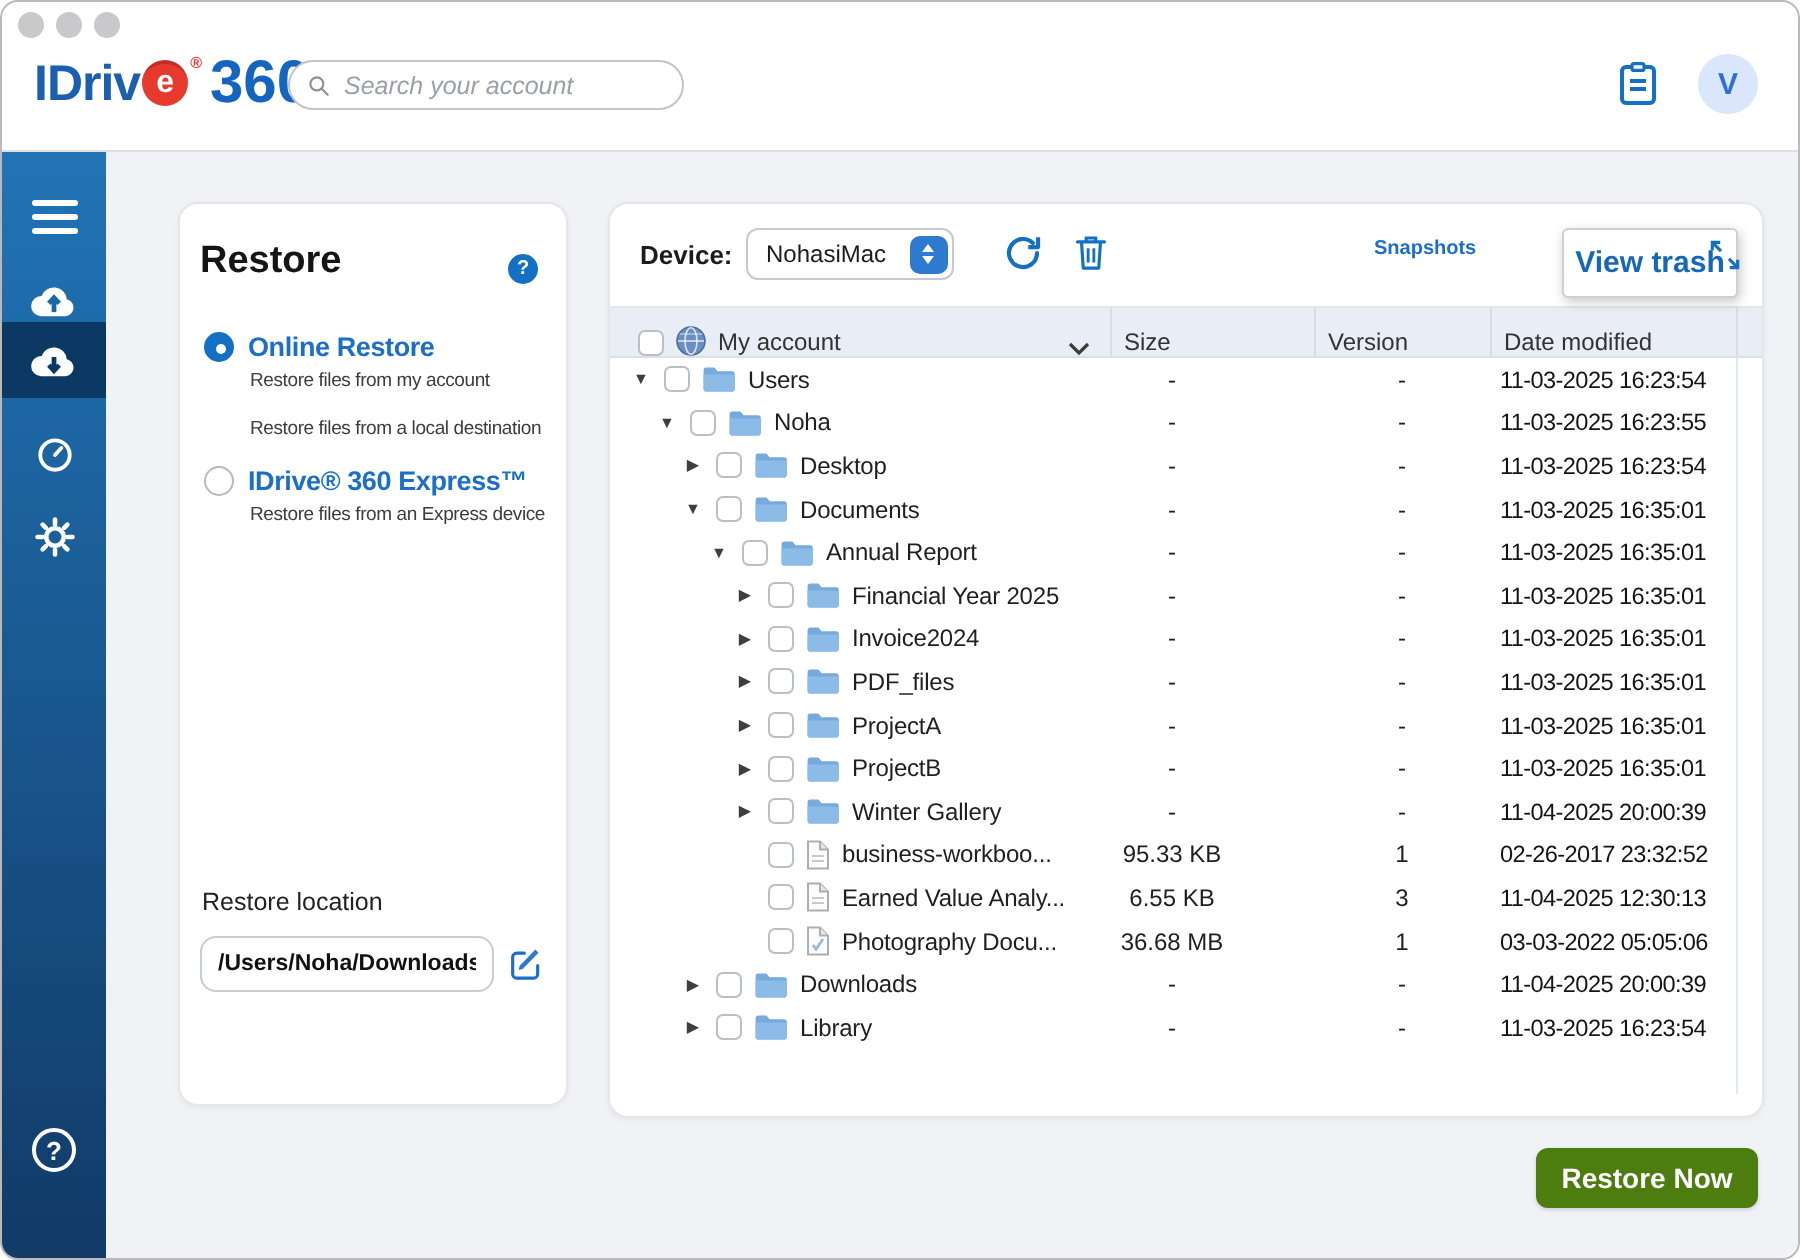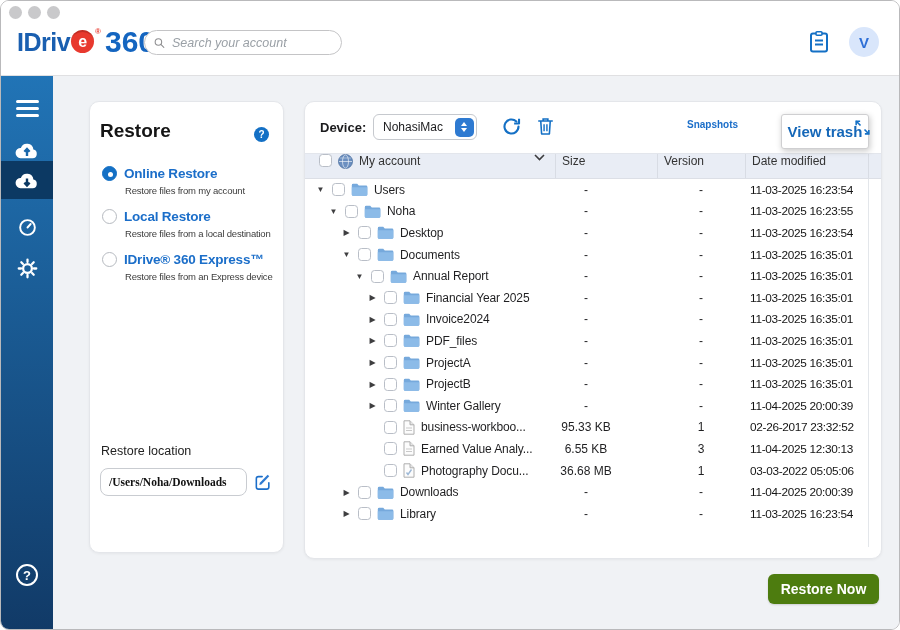--- a/index.html
+++ b/index.html
@@ -36,38 +36,38 @@
   .rc-help { position:absolute; right:14px; top:25px; width:15px; height:15px; border-radius:50%; background:#1470c5; color:#fff; font-size:10px; font-weight:bold; display:flex; align-items:center; justify-content:center; cursor:pointer; }
   .rc-options { position:absolute; left:12px; top:64px; right:6px; }
   .opt { margin-bottom:13px; }
   .opt-row { display:flex; align-items:center; gap:7px; cursor:pointer; }
   .radio { width:15px; height:15px; border-radius:50%; flex:0 0 15px; background:#fff; border:1.5px solid #b6bac0; position:relative; }
   .radio.sel { background:#1470c5; border-color:#1470c5; }
   .radio.sel::after { content:""; position:absolute; left:4.5px; top:4.5px; width:5px; height:5px; border-radius:50%; background:#fff; }
   .opt-label { font-size:13.5px; font-weight:bold; color:#1b6ec9; white-space:nowrap; letter-spacing:-0.2px; }
   .opt-desc { margin:4px 0 0 23px; font-size:9.5px; letter-spacing:-0.2px; color:#3c3c3c; white-space:nowrap; }
   .rc-loc-label { position:absolute; left:11px; bottom:94px; font-size:12.5px; color:#222; }
-  .rc-loc-input { position:absolute; left:10px; bottom:56px; width:147px; height:28px; border:1px solid #c9ccd1; border-radius:8px; font-size:11.5px; font-weight:bold; color:#111; padding:0 8px; font-family:Liberation Serif, serif; background:#fff; outline:none; }
+  .rc-loc-input { position:absolute; left:10px; bottom:56px; width:147px; height:28px; border:1px solid #c9ccd1; border-radius:8px; font-size:11.5px; font-weight:bold; color:#111; padding:0 8px; font-family:Liberation Sans, sans-serif; background:#fff; outline:none; }
   .rc-edit { position:absolute; right:10px; bottom:60px; width:20px; height:20px; cursor:pointer; }
 
   
   .table-card { left:251px; top:25px; width:578px; height:458px; }
   .tc-toolbar { position:relative; height:51px; }
   .dev-label { position:absolute; left:15px; top:18px; font-size:13px; font-weight:bold; color:#1b1b1d; }
   .dev-select { position:absolute; left:68px; top:12px; width:104px; height:26px; border:1px solid #c6c9ce; border-radius:6px; background:#fff; display:flex; align-items:center; padding-left:9px; font-size:12px; color:#1c1c1e; cursor:pointer; }
   .stepper { position:absolute; right:2.5px; top:2.5px; width:19px; height:19px; border-radius:5px; background:#2e7ad1; display:flex; flex-direction:column; align-items:center; justify-content:center; gap:2px; }
   .tri-up { width:0; height:0; border-left:3.5px solid transparent; border-right:3.5px solid transparent; border-bottom:4.5px solid #fff; }
   .tri-dn { width:0; height:0; border-left:3.5px solid transparent; border-right:3.5px solid transparent; border-top:4.5px solid #fff; }
   .tc-icon { position:absolute; top:14px; cursor:pointer; }
   .snapshots { position:absolute; left:382px; top:17px; font-size:10px; font-weight:bold; color:#1b6ec9; cursor:pointer; }
   .view-trash { position:absolute; left:452px; top:12px; width:88px; height:35px; background:#fff; border:1px solid #cfcfd1; border-radius:3px; box-shadow:1px 2px 6px rgba(0,0,0,0.22); font-size:15px; font-weight:bold; color:#1567b8; font-family:"Liberation Sans",sans-serif; cursor:pointer;margin-left:24px; }
   .expand-ic { left:548px; top:16px; }
 
   .thead { display:grid; grid-template-columns:250px 102px 88px 123px 1fr; height:26px; background:#e9edf5; border-top:1px solid #e3e6ec; border-bottom:1px solid #dcdfe6; align-items:center; font-size:12px; color:#333; }
-  .thead .hc { height:100%; display:flex; align-items:flex-start; border-left:1px solid #d8dce4; padding-left:6px; }
+  .thead .hc { height:100%; display:flex; align-items:flex-end; border-left:1px solid #d8dce4; padding-left:6px; }
   .thead .hc:first-child { border-left:none; padding-left:14px; gap:6px; }
   .acct-chevron { margin-left:auto; margin-right:10px; cursor:pointer; }
   .cb { width:13px; height:13px; border:1.5px solid #b9bec7; border-radius:3.5px; background:#fff; flex:0 0 13px; cursor:pointer; }
 
   .tbody { position:relative; }
   .vline { position:absolute; left:563px; top:0; width:1px; height:368px; background:#e3e6ea; }
   .trow { display:grid; grid-template-columns:250px 102px 88px 123px 1fr; height:21.6px; align-items:center; font-size:12px; color:#1f1f21; cursor:default; }
   .c-name { display:flex; align-items:center; gap:6px; overflow:hidden; white-space:nowrap; }
   .arr { width:11px; flex:0 0 11px; font-size:8px; color:#3e3e40; text-align:center; cursor:pointer; }
   .ficon { display:flex; align-items:center; flex:0 0 auto; }
@@ -171,24 +171,20 @@
 
       <div class="rc-options">
         <div class="opt">
           <div class="opt-row">
             <span class="radio sel"></span>
             <span class="opt-label">Online Restore</span>
           </div>
           <div class="opt-desc">Restore files from my account</div>
         </div>
         <div class="opt">
-          <div class="opt-row">
-            <span class="radio"></span>
-            <span class="opt-label">Local Restore</span>
-          </div>
           <div class="opt-desc">Restore files from a local destination</div>
         </div>
         <div class="opt">
           <div class="opt-row">
             <span class="radio"></span>
             <span class="opt-label">IDrive® 360 Express™</span>
           </div>
           <div class="opt-desc">Restore files from an Express device</div>
         </div>
       </div>

